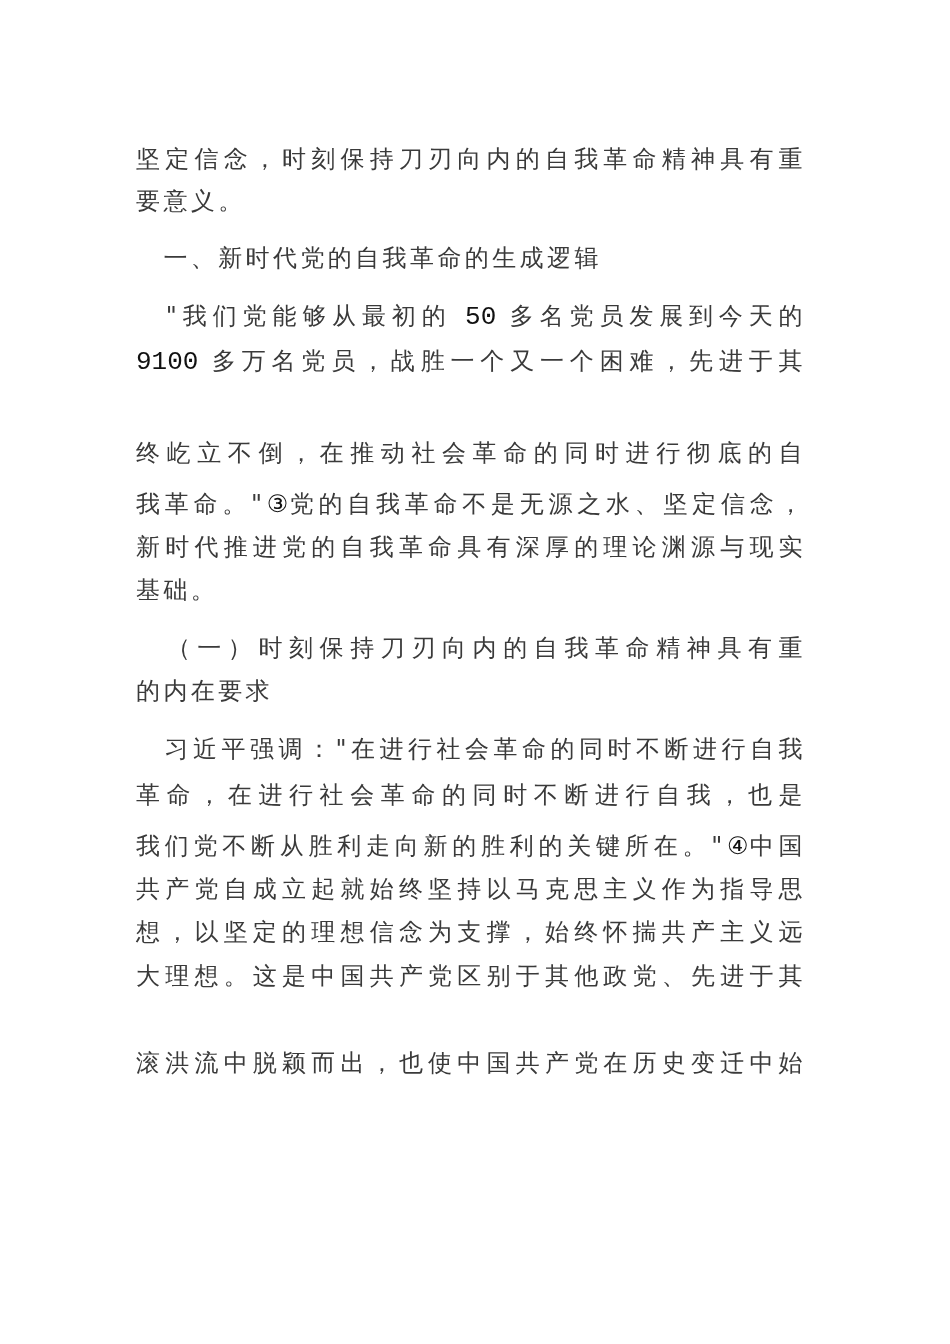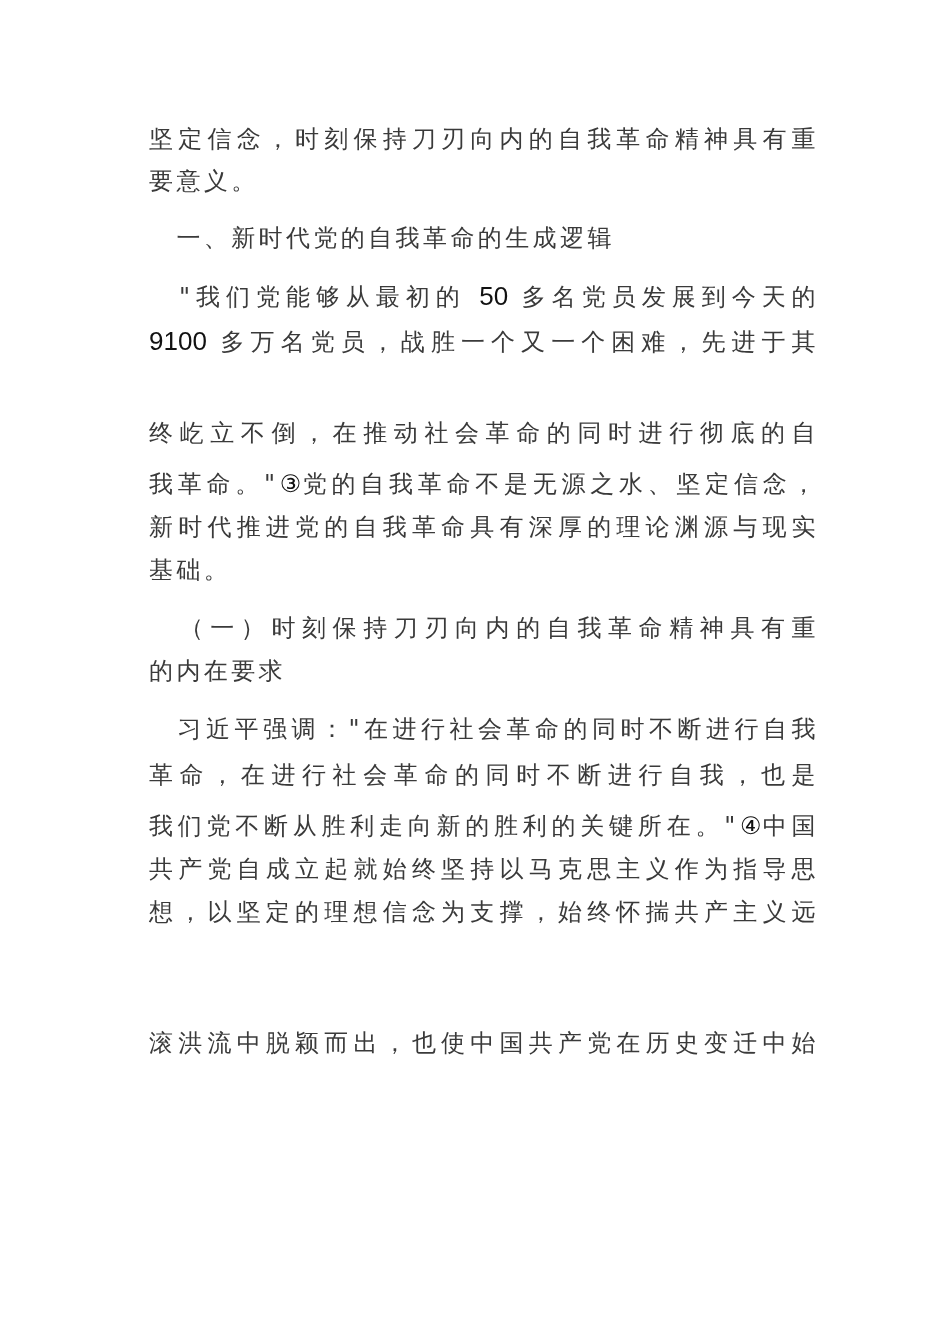--- a/index.html
+++ b/index.html
@@ -15,37 +15,38 @@
   }
   .page {
     position: absolute;
     left: 0; top: 0;
     width: 950px;
     height: 1344px;
     background: #ffffff;
   }
   .line {
     position: absolute;
-    left: 149px;
+    left: 136px;
     width: 670px;
     height: 32px;
     line-height: 32px;
     font-family: "DejaVu Sans", "Liberation Sans", sans-serif;
     font-size: 24px;
     color: #3a3a3a;
     white-space: nowrap;
     letter-spacing: 3.4px;
+    margin-top: 20px;
     -webkit-font-smoothing: antialiased;
   }
   .line.justify {
     text-align: justify;
     text-align-last: justify;
   }
   .num {
-    font-family: Liberation Sans, sans-serif;
+    font-family: Liberation Mono, monospace;
     color: #111111;
     letter-spacing: 0;
     font-size: 26px;
   }
   .circ {
     font-family: "DejaVu Sans", sans-serif;
     color: #111111;
     letter-spacing: 0;
     font-size: 24px;
   }
@@ -68,15 +69,16 @@
   <div class="line" style="top:554px">基础。</div>
 
   <div class="line justify" style="top:612px">　（一）时刻保持刀刃向内的自我革命精神具有重</div>
   <div class="line" style="top:655px">的内在要求</div>
 
   <div class="line justify" style="top:713px">　习近平强调："在进行社会革命的同时不断进行自我</div>
   <div class="line justify" style="top:759px">革命，在进行社会革命的同时不断进行自我，也是</div>
   <div class="line justify" style="top:810px"><span>我们党不断从胜利走向新的胜利的关键所在。"</span><span class="circ">④</span><span>中国</span></div>
   <div class="line justify" style="top:853px">共产党自成立起就始终坚持以马克思主义作为指导思</div>
   <div class="line justify" style="top:896px">想，以坚定的理想信念为支撑，始终怀揣共产主义远</div>
+  <div class="line justify" style="top:940px">大理想。这是中国共产党区别于其他政党、先进于其</div>
   <div class="line justify" style="top:1027px">滚洪流中脱颖而出，也使中国共产党在历史变迁中始</div>
 
 </div>
 
 </body></html>

